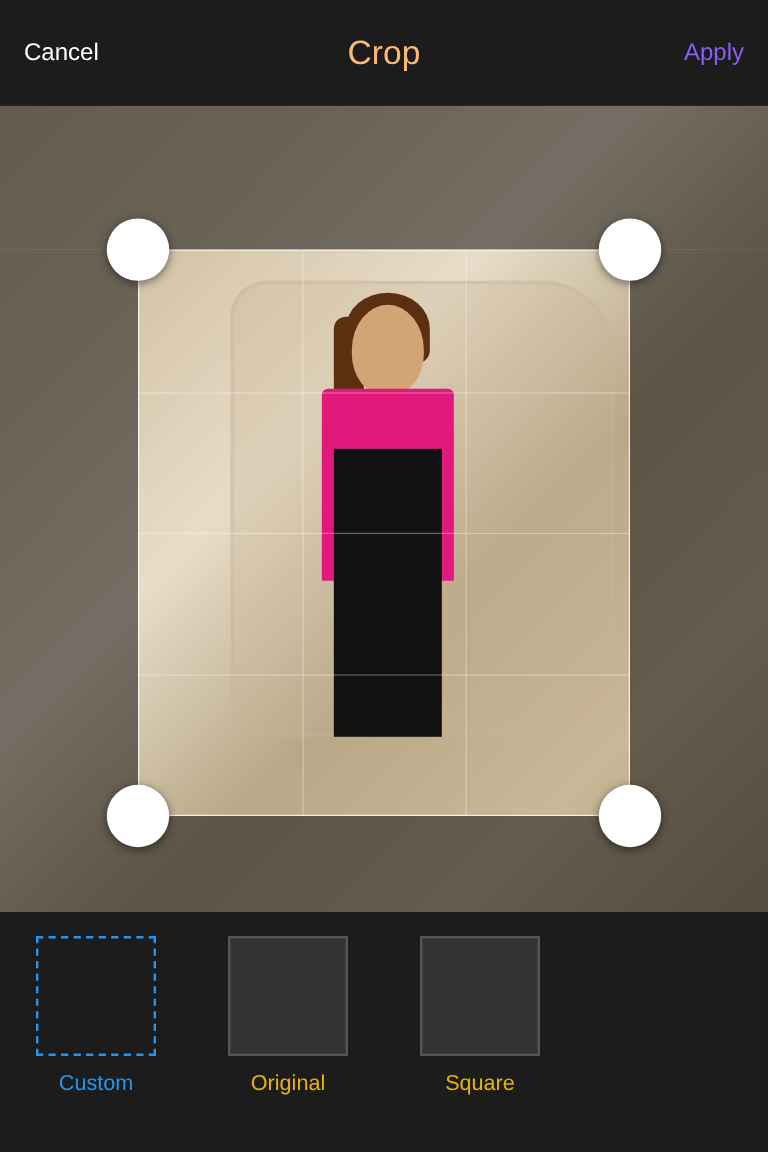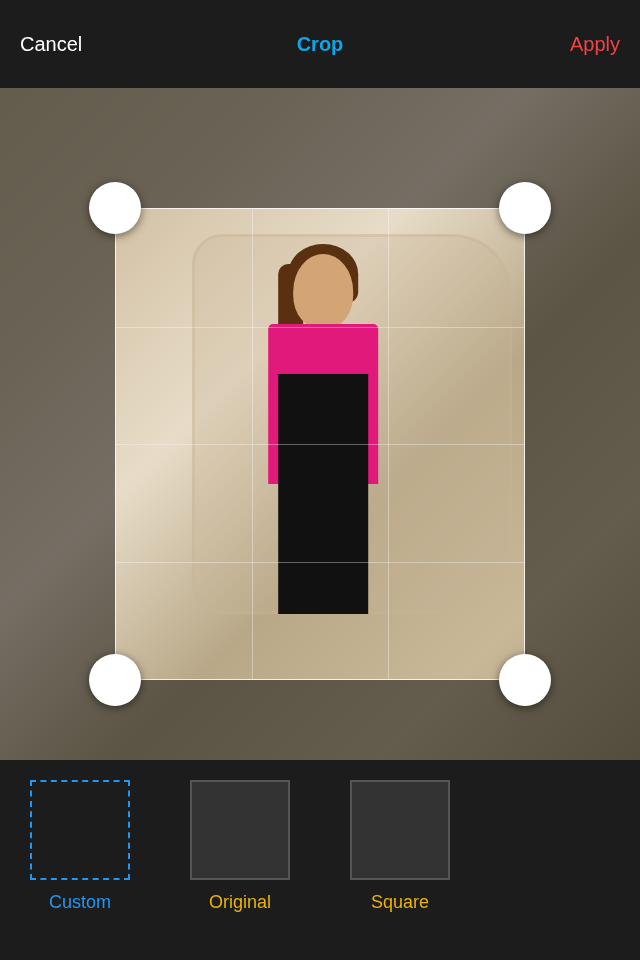--- a/index.html
+++ b/index.html
@@ -24,29 +24,29 @@
       position: relative;
       z-index: 10;
     }
     .header-cancel {
       color: #ffffff;
       font-size: 20px;
       font-weight: 400;
       cursor: pointer;
     }
     .header-title {
-      color: #0ea5e9;
-      font-size: 20px;
-      font-weight: 700;
+      color: #fdba74;
+      font-size: 28px;
+      font-weight: 400;
       position: absolute;
       left: 50%;
       transform: translateX(-50%);
     }
     .header-apply {
-      color: #ef4444;
+      color: #8b5cf6;
       font-size: 20px;
       font-weight: 400;
       cursor: pointer;
       text-align: right;
     }
 
     
     .image-area {
       width: 640px;
       height: 672px;

